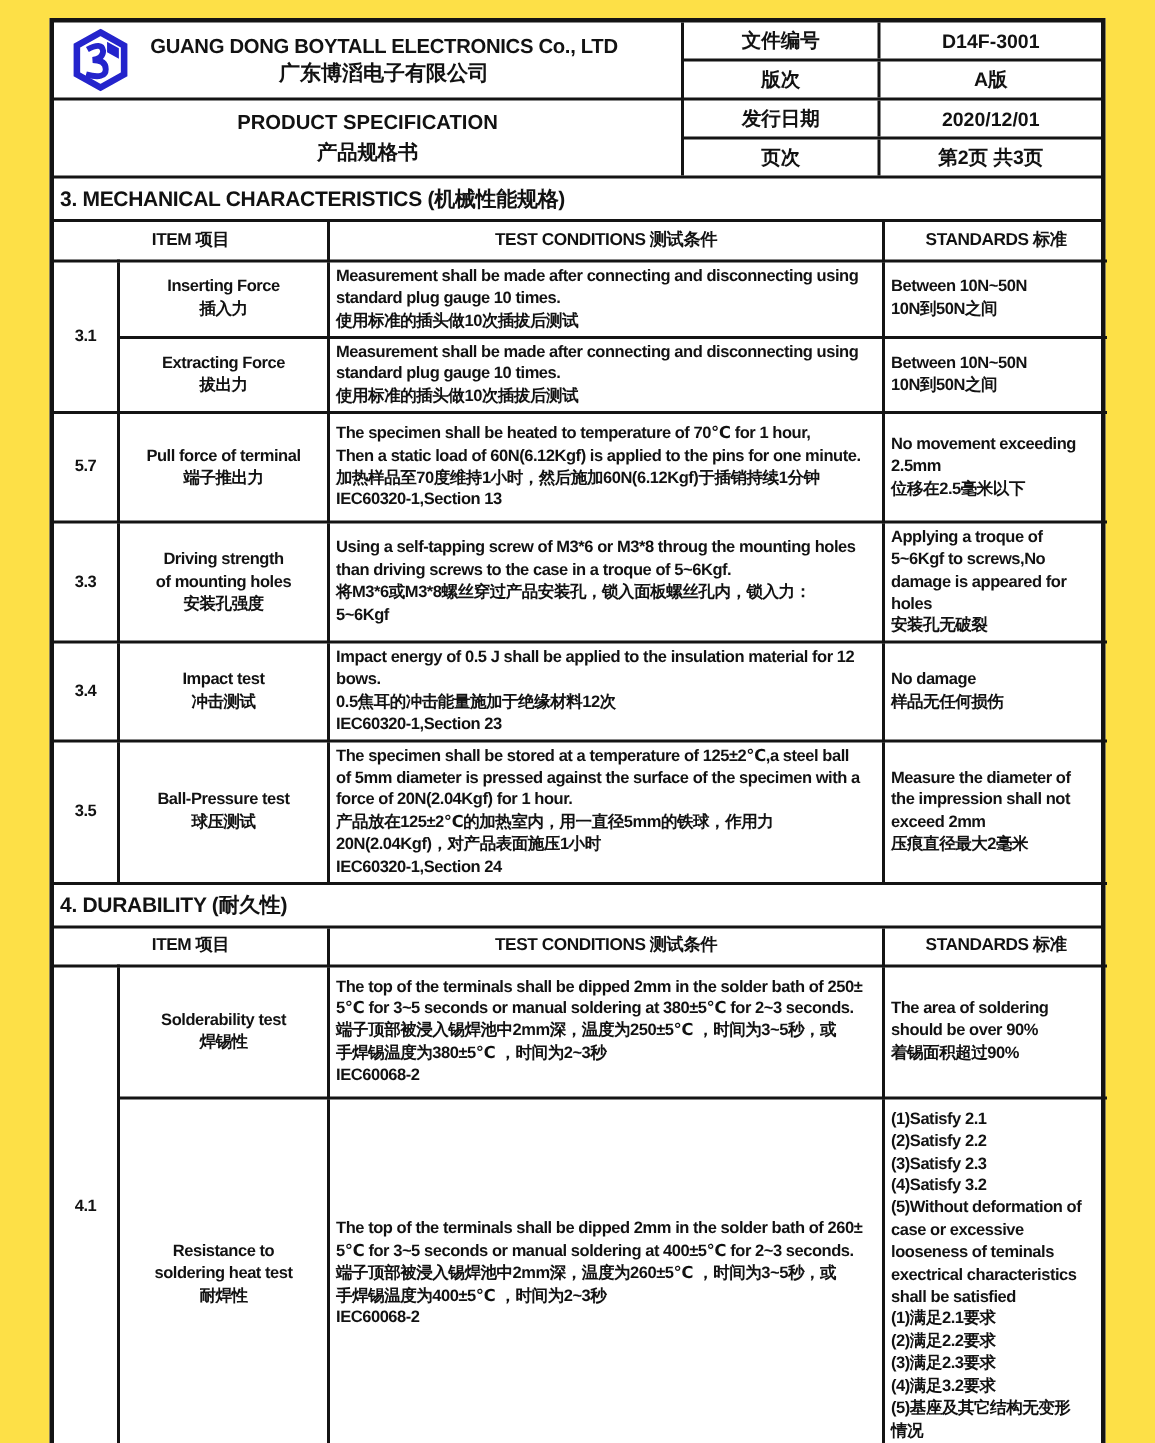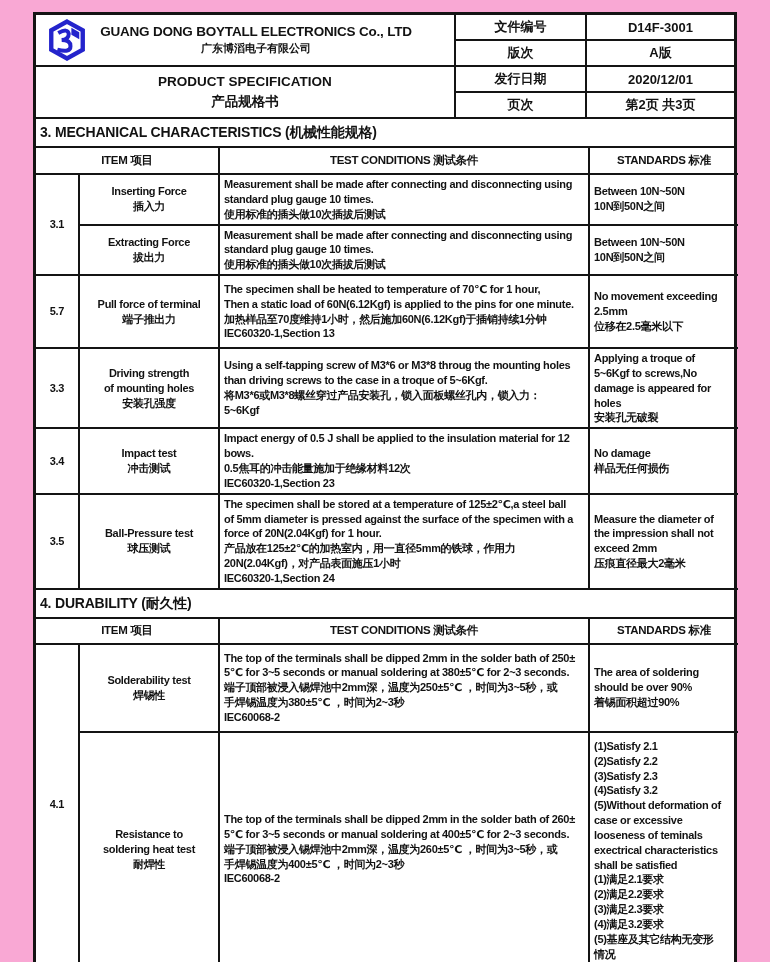--- a/index.html
+++ b/index.html
@@ -1,33 +1,33 @@
 <!DOCTYPE html>
 <html><head>
 <meta charset="utf-8">
 <style>
   * { margin:0; padding:0; box-sizing:border-box; }
   html,body { background:#e8e8e8; }
   .page {
-    width:770px; height:962px; background:#f9a8d4; position:relative; margin:0 auto;
+    width:770px; height:962px; background:#fde047; position:relative; margin:0 auto;
     font-family:"Liberation Sans","DejaVu Sans",sans-serif;
     font-weight:bold; color:#121212;
   }
   .frame {
     position:absolute; left:33px; top:12px; width:704px;
     border:3px solid #141414; background:#fff;
   }
   
   .hdr { display:flex; height:104px; border-bottom:2px solid #141414; }
   .hdr-left { width:420px; border-right:2px solid #141414; display:flex; flex-direction:column; }
   .company-row { flex:1; border-bottom:2px solid #141414; display:flex; align-items:center; padding:0 6px; }
   .logo-wrap { width:50px; display:flex; justify-content:center; }
   .company-names { flex:1; text-align:center; padding-right:28px; }
   .company-en { font-size:13.5px; letter-spacing:-0.2px; }
-  .company-cn { font-size:11px; margin-top:2px; }
+  .company-cn { font-size:14px; margin-top:2px; }
   .title-row { flex:1; display:flex; flex-direction:column; justify-content:center; text-align:center; }
   .doc-title-en { font-size:13.5px; }
   .doc-title-cn { font-size:13.5px; margin-top:4px; }
   .hdr-right { flex:1; display:flex; flex-direction:column;text-align:right; }
   .hdr-field { flex:1; display:flex; border-bottom:2px solid #141414; }
   .hdr-field:last-child { border-bottom:none; }
   .hdr-label { width:131px; border-right:2px solid #141414; display:flex; align-items:center; justify-content:center; font-size:13px; }
   .hdr-value { flex:1; display:flex; align-items:center; justify-content:center; font-size:13px;border-radius:10px; }
   
   .section-title { border-bottom:2px solid #141414; padding:5px 16px 4px 4px; font-size:14px; letter-spacing:-0.2px; }

